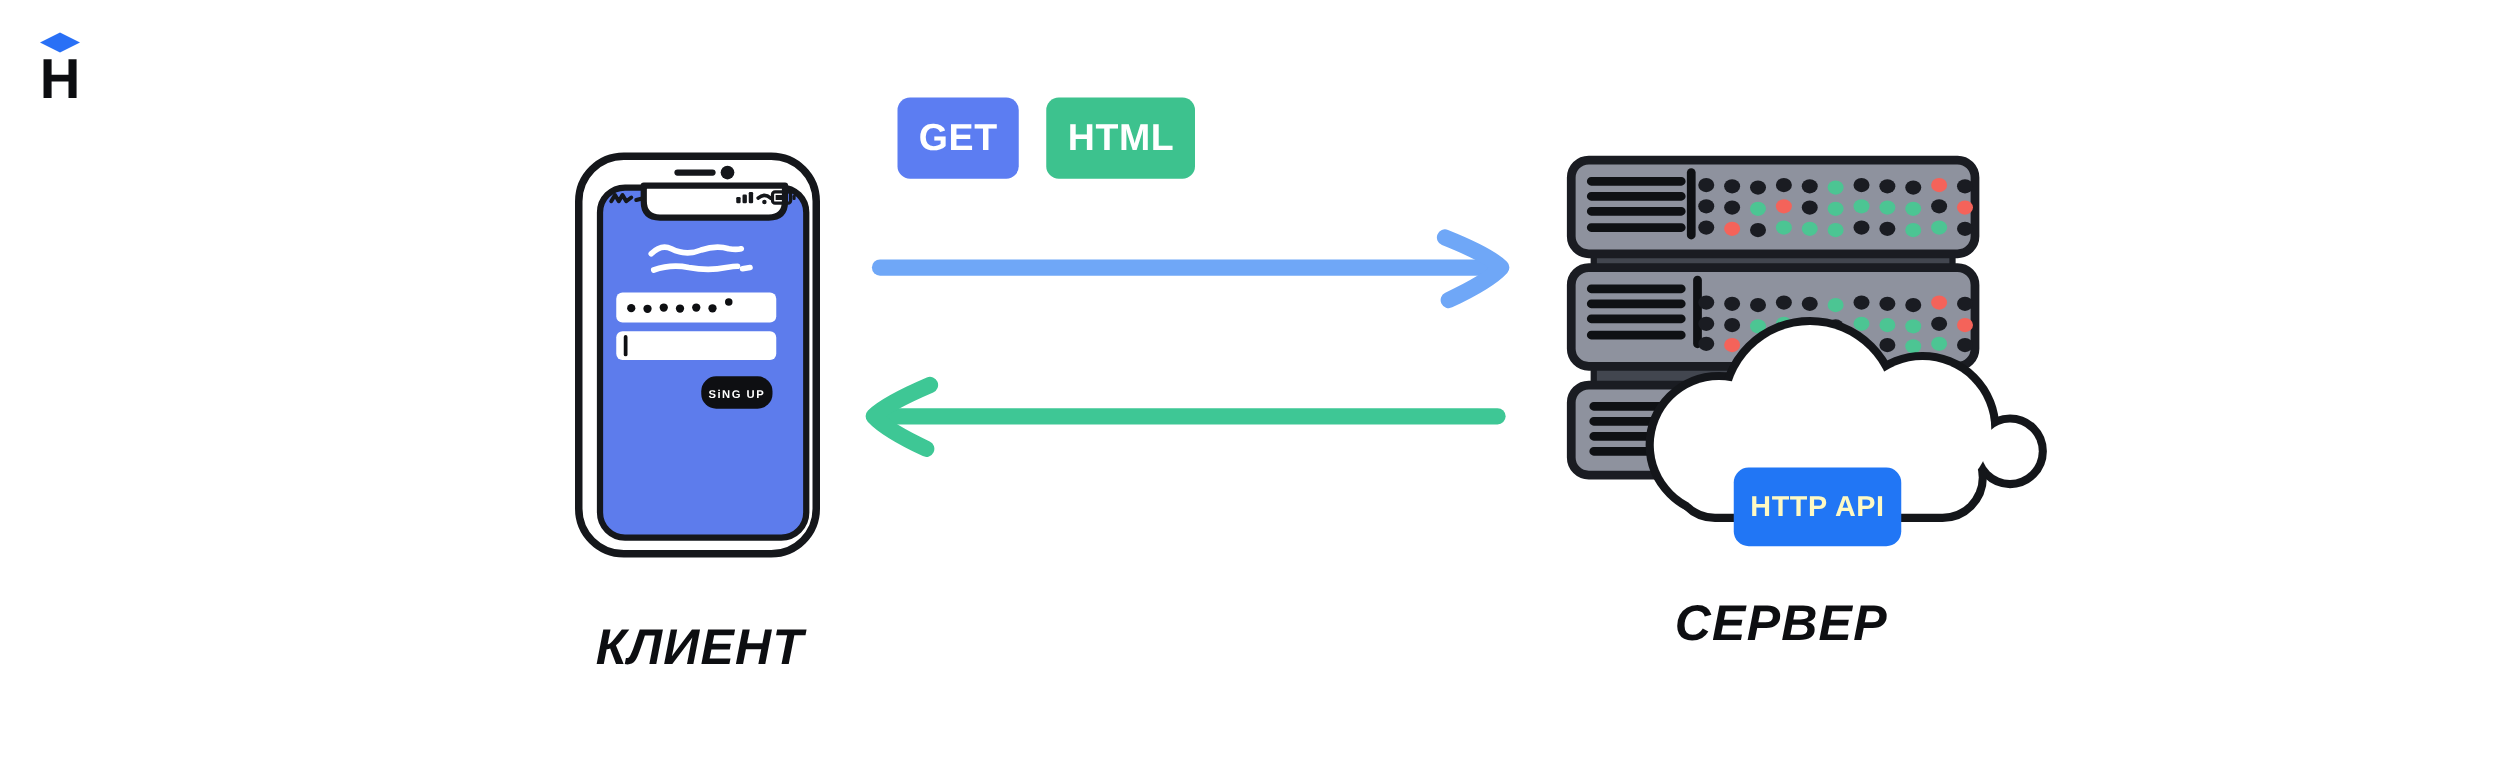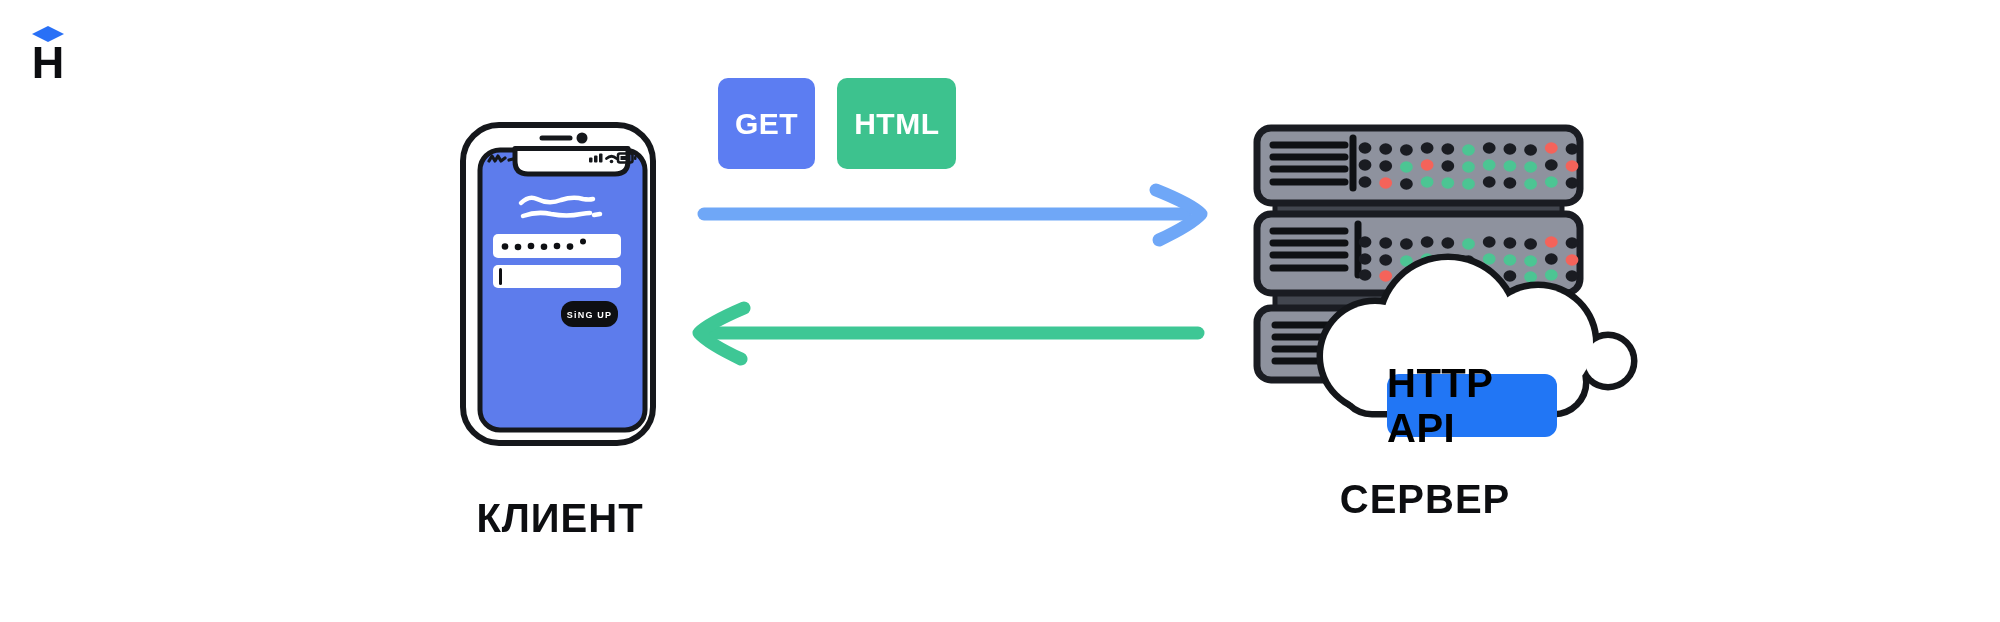--- a/index.html
+++ b/index.html
@@ -7,41 +7,41 @@
     position:relative; width:2000px; height:622px; background:#ffffff;
     font-family:"Liberation Sans", sans-serif; overflow:hidden;
   }
   .abs { position:absolute; }
 
   
   .methods-row { position:absolute; left:718px; top:78px; display:flex; gap:22px; }
   .method-badge {
     height:65px; border-radius:10px; color:#ffffff; font-weight:bold;
     font-size:30px; letter-spacing:.5px; display:flex; align-items:center;
-    justify-content:center; padding:13px 17px;
+    justify-content:center; padding:0 17px;
   }
 
   
   .formats-label {
     position:absolute; left:697px; top:384px; width:500px; text-align:center;
     font-size:41px; color:#16181c; letter-spacing:.5px;
   }
 
   
   .entity-label {
     position:absolute; width:300px; text-align:center; font-size:40px;
-    font-weight:bold; color:#0d0e11; letter-spacing:1px;
+    font-weight:bold; color:#0d0e11; letter-spacing:1px;font-style:italic;
   }
   .entity-label.client { left:410px; top:496px; }
   .entity-label.server { left:1275px; top:477px; }
 
   
   .api-badge {
-    position:absolute; left:1387px; top:374px; width:170px; height:63px;
-    border-radius:12px; color:#000000; font-weight:bold; font-size:40px;
+    position:absolute; left:1387px; top:374px; width:134px; height:63px;
+    border-radius:12px; color:#fef9c3; font-weight:bold; font-size:23px;
     letter-spacing:.5px; display:flex; align-items:center; justify-content:center;
     background:#2176f5;
   }
 
   svg { display:block; }
 </style>
 </head>
 <body>
 
 <div class="stage">

